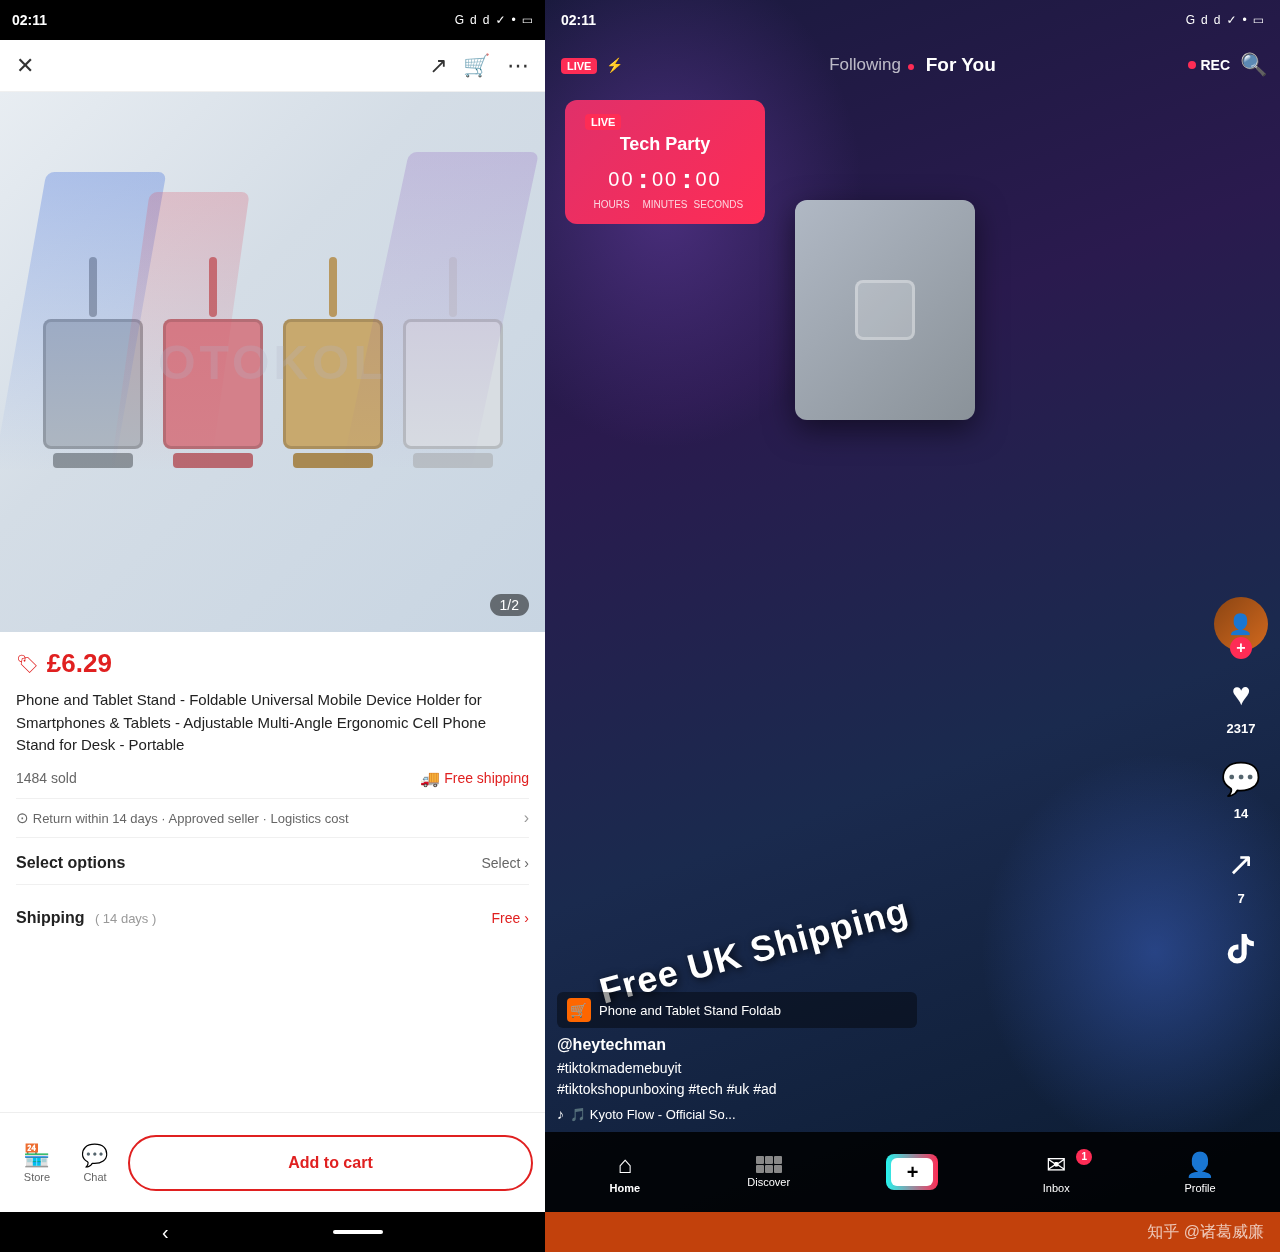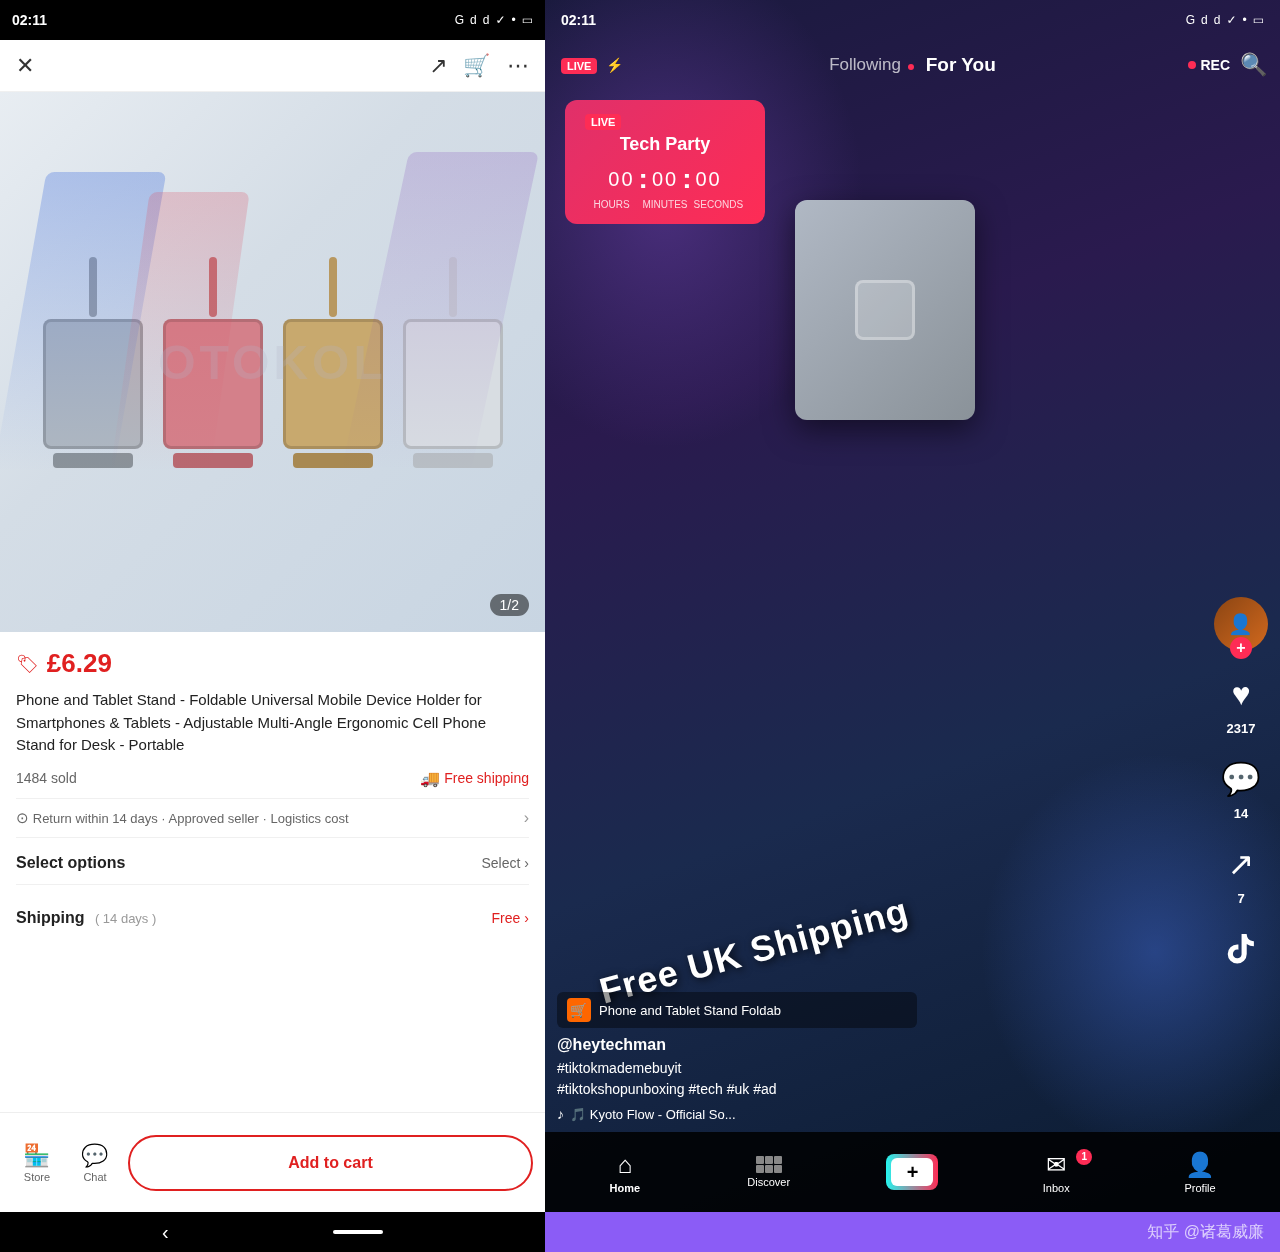--- a/index.html
+++ b/index.html
@@ -801,21 +801,21 @@
       font-size: 10px;
       color: #fff;
     }
 
     
     .bottom-sys-right {
       position: absolute;
       bottom: 0;
       left: 0; right: 0;
       height: 40px;
-      background: #8b5cf6;
+      background: #c2410c;
       display: flex;
       align-items: center;
       justify-content: flex-end;
       padding-right: 16px;
       z-index: 10;
     }
     .zhihu-watermark {
       color: rgba(255,255,255,0.7);
       font-size: 16px;
       font-weight: 500;

